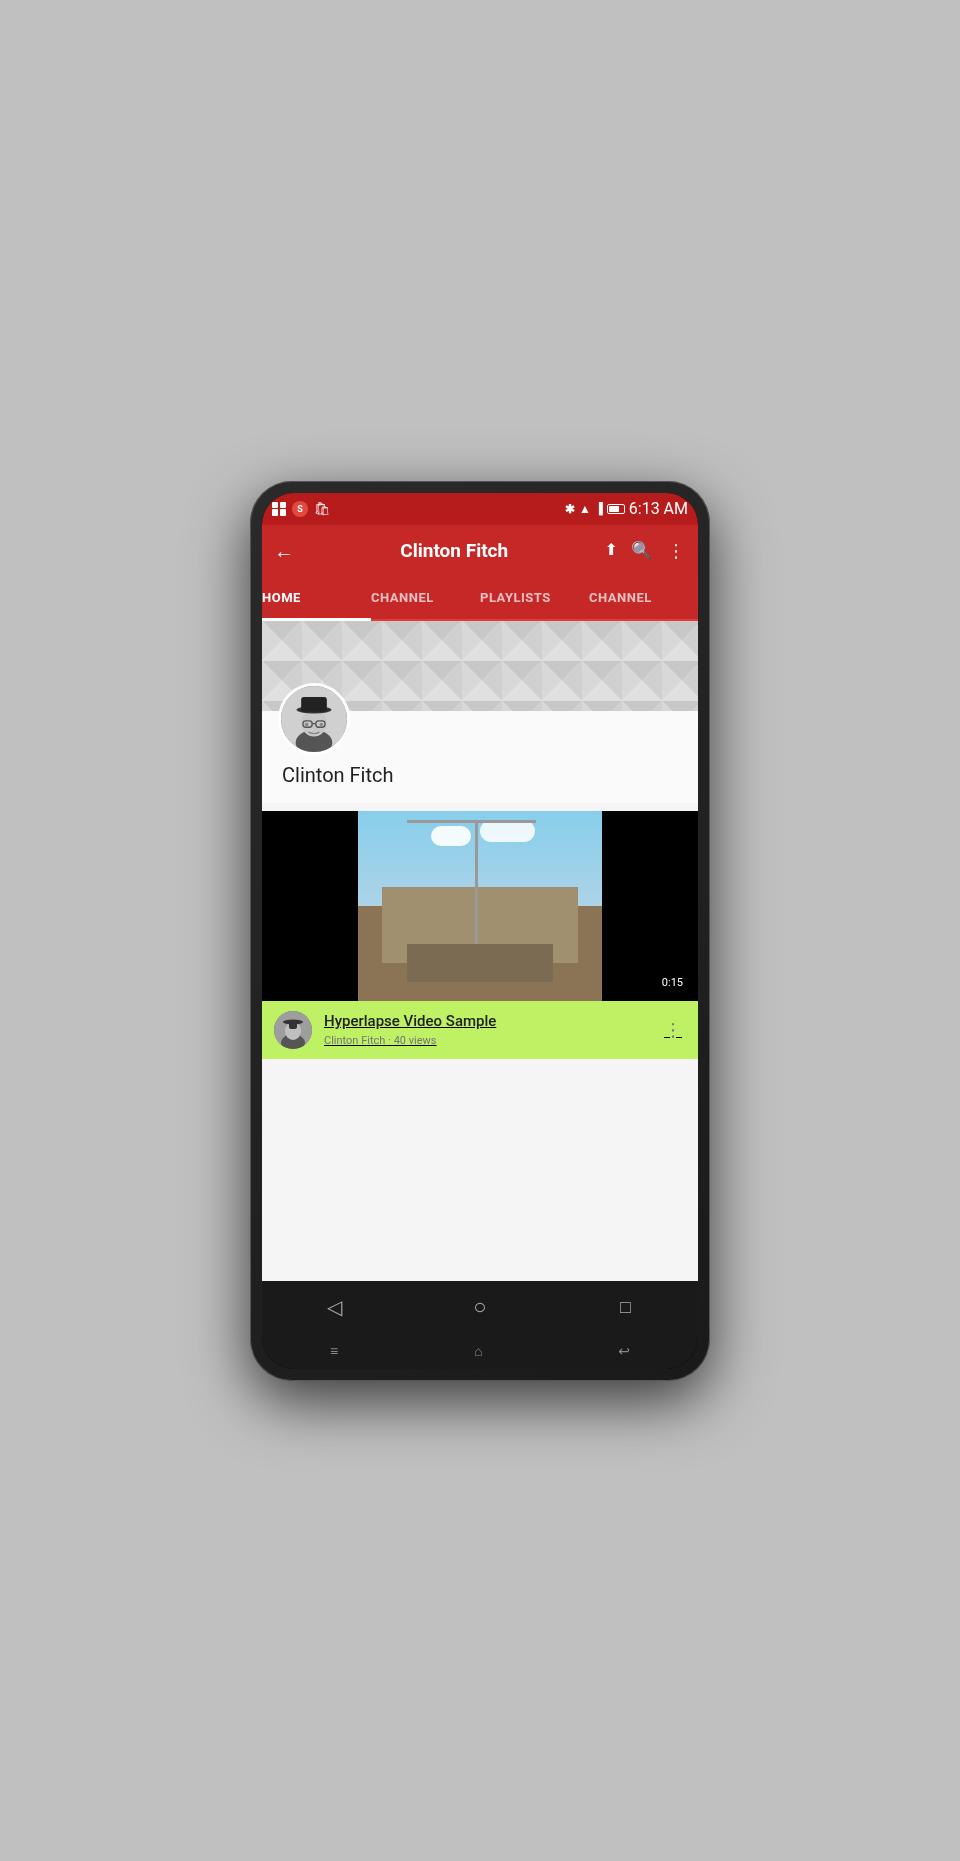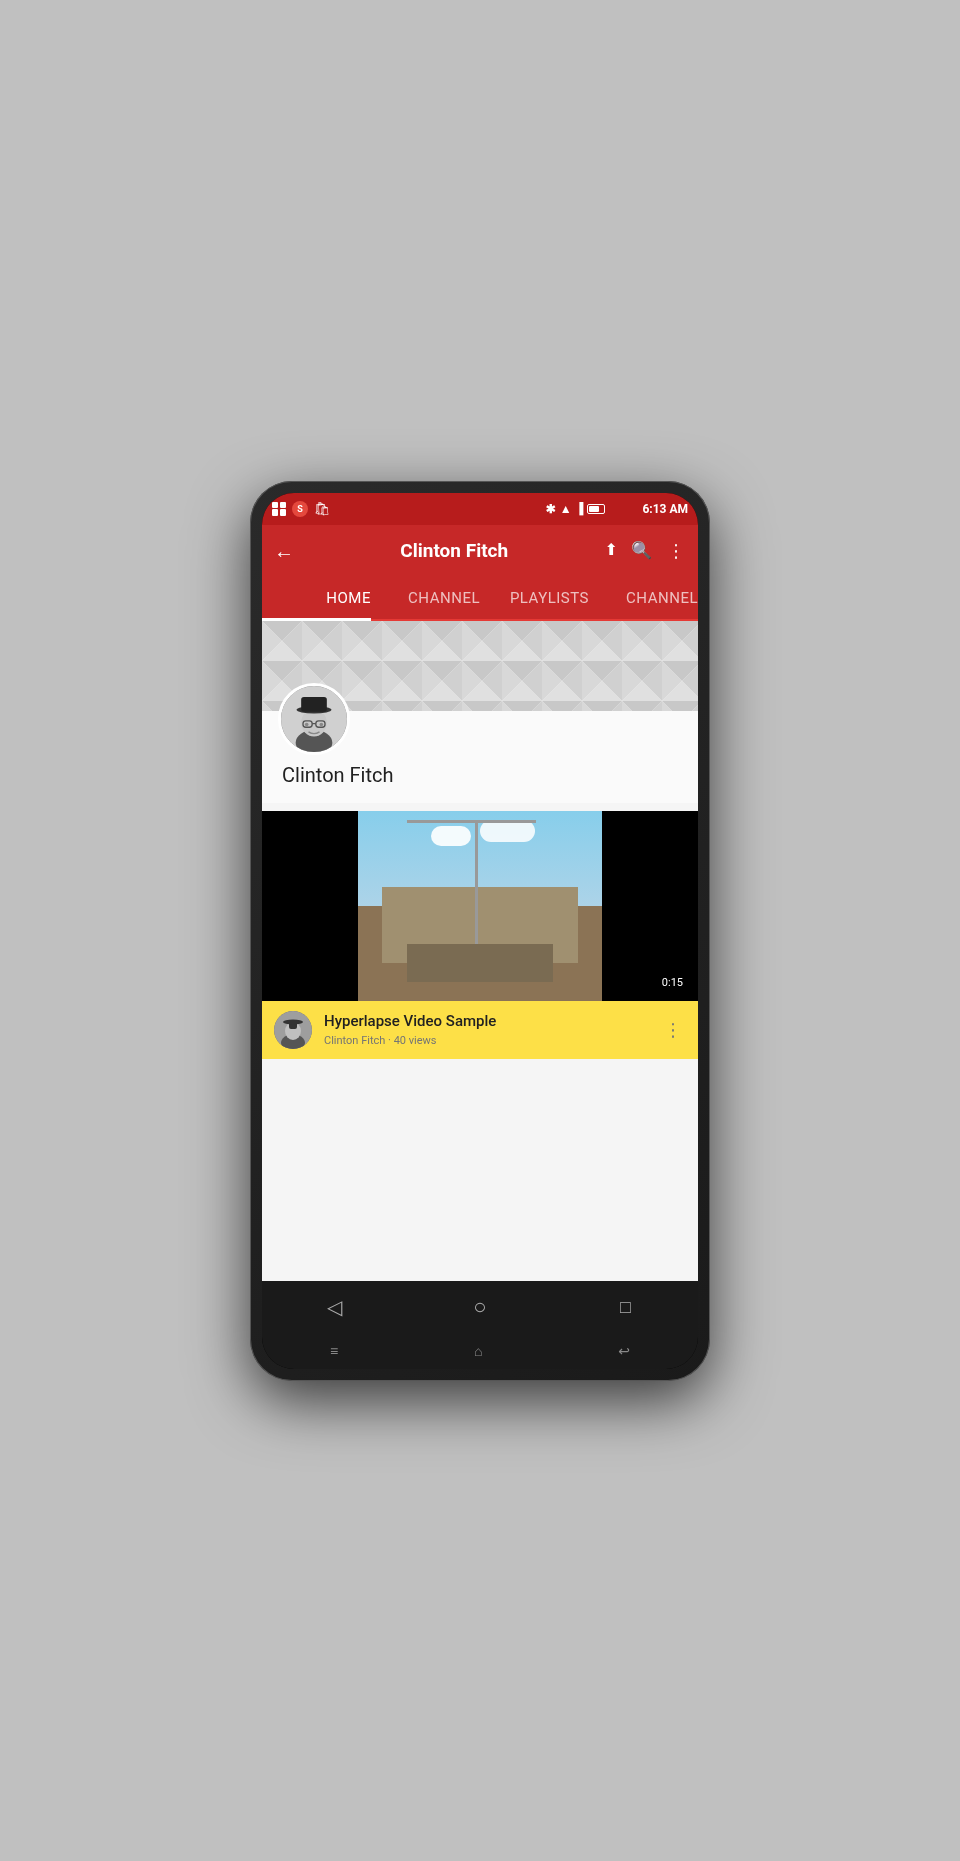--- a/index.html
+++ b/index.html
@@ -111,24 +111,24 @@
       display: flex;
       flex-shrink: 0;
       border-bottom: 2px solid #e53935;
     }
 
     .tab {
       flex: 1;
       height: 42px;
       display: flex;
       align-items: center;
-      justify-content: flex-end;
+      justify-content: flex-start;
       color: rgba(255,255,255,0.7);
-      font-size: 15px;
-      font-weight: normal;
+      font-size: 13px;
+      font-weight: bold;
       letter-spacing: 0.5px;
       cursor: pointer;
       position: relative;
     }
 
     .tab.active {
       color: white;
     }
 
     .tab.active::after {
@@ -183,22 +183,23 @@
 
     .channel-name {
       font-size: 20px;
       color: #212121;
       font-weight: 400;
       padding-left: 4px;
     }
 
     
     .video-container {
-      background: #fde047;
+      background: #bef264;
       margin-top: 8px;
+      text-decoration: underline;
     }
 
     .video-thumbnail {
       width: 100%;
       height: 190px;
       background: #000;
       position: relative;
       overflow: hidden;
     }
 
@@ -355,21 +356,21 @@
         <div class="status-icon" style="background:#e4483d;border-radius:50%;width:16px;height:16px;font-size:9px;color:white;display:flex;align-items:center;justify-content:center;font-weight:bold;">S</div>
         <div class="status-icon" style="font-size:13px;color:white;">🛍</div>
       </div>
       <div class="status-right">
         <span style="font-size:12px;">✱</span>
         <span style="font-size:12px;">▲</span>
         <span style="font-size:11px;">▐</span>
         <div class="battery-body">
           <div class="battery-fill"></div>
         </div>
-        <span style="font-size:12px;font-weight:bold;margin-left:33px;">6:13 AM</span>
+        <span style="font-size:16px;font-weight:normal;">6:13 AM</span>
       </div>
     </div>
 
     <div class="toolbar">
       <span class="toolbar-back">←</span>
       <span class="toolbar-title">Clinton Fitch</span>
       <div class="toolbar-actions">
         <span style="font-size:16px;">⬆</span>
         <span style="font-size:17px;">🔍</span>
         <span style="font-size:18px;letter-spacing:1px;">⋮</span>

